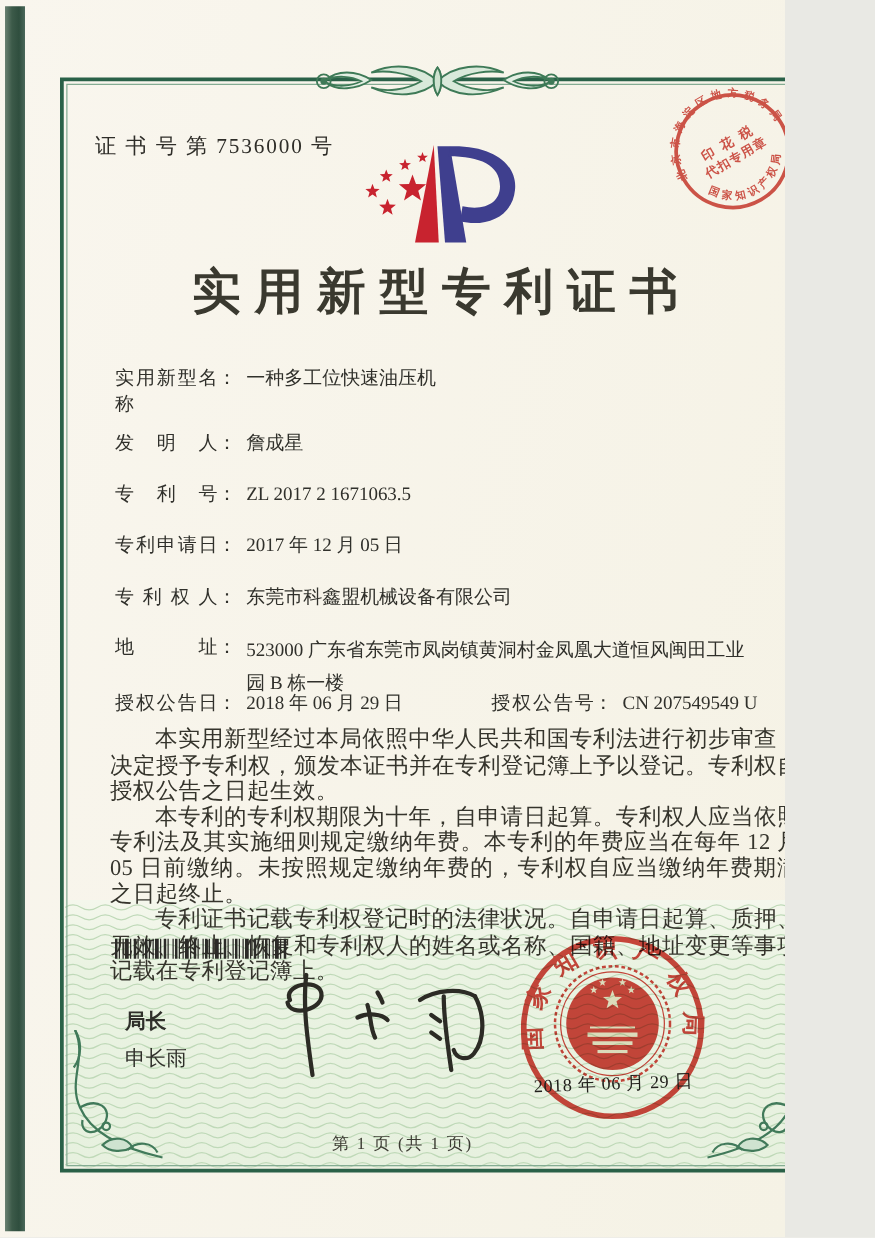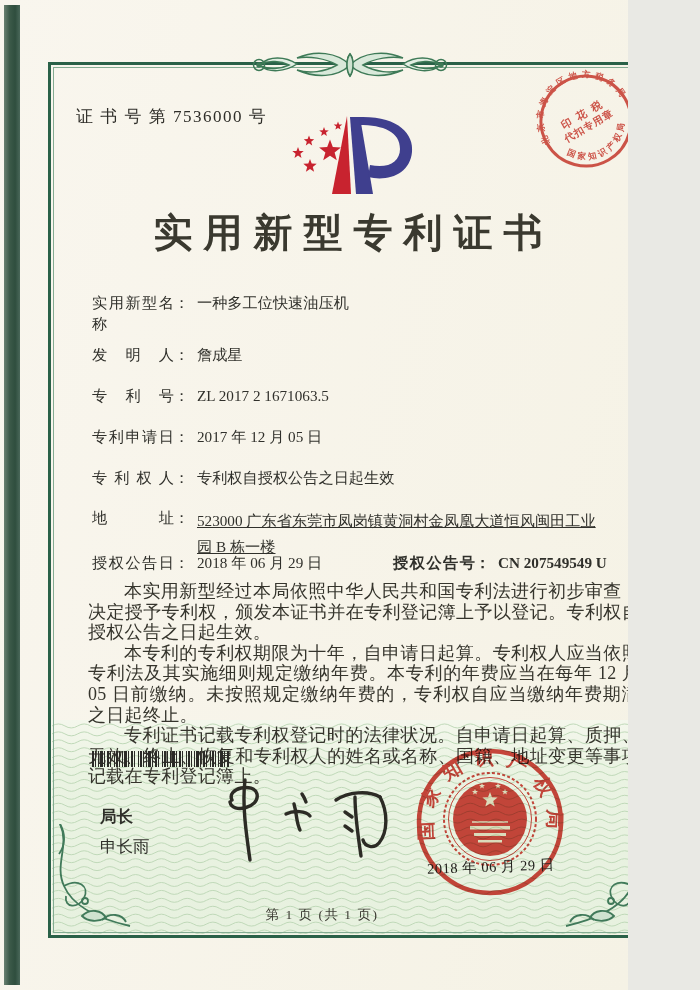--- a/index.html
+++ b/index.html
@@ -16,22 +16,22 @@
   .band{left:52px;top:720px;width:592px;height:214px;z-index:0;
         background:linear-gradient(180deg,#f4f7ec,#eaf3e2 25%,#e7f1df);}
   .band svg{display:block;width:100%;height:100%;}
   .cert-no{left:76px;top:105px;font-size:17px;letter-spacing:1.5px;color:#2e2d28;z-index:2;}
   .title{left:48px;width:600px;top:206px;text-align:center;font-size:39px;font-weight:600;
          letter-spacing:11px;text-indent:11px;color:#3a392f;z-index:2;}
   .field-row{left:92px;width:556px;font-size:15.2px;color:#30302b;z-index:2;line-height:1.35;}
   .flabel{display:inline-block;width:82px;text-align:justify;text-align-last:justify;vertical-align:top;}
   .fcolon{vertical-align:top;}
   .fvalue{margin-left:4px;vertical-align:top;}
-  .fvalue.wrap{display:inline-block;width:406px;line-height:1.7;text-decoration:underline;}
-  .pair2{position:absolute;left:301px;top:0;font-weight:bold;}
+  .fvalue.wrap{display:inline-block;width:406px;line-height:1.7;}
+  .pair2{position:absolute;left:301px;top:0;}
   .body-text{left:88px;top:581px;width:552px;font-size:18px;line-height:20.6px;
              color:#35342c;text-align:justify;z-index:2;letter-spacing:.3px;}
   .body-text p{margin:0;text-indent:2em;}
   #barcode{left:92px;top:751px;width:170px;height:16px;z-index:3;font-size:0;}
   #barcode i{display:inline-block;height:100%;background:#2b2a27;}
   .director-title{left:100px;top:806px;font-size:16.5px;color:#2f2f2a;z-index:3;font-weight:bold;}
   .director-name{left:100px;top:836px;font-size:16.5px;color:#2f2f2a;z-index:3;}
   #sig{left:198px;top:770px;width:205px;height:98px;z-index:3;}
   #seal{left:411px;top:743px;width:158px;height:158px;z-index:3;mix-blend-mode:multiply;opacity:.95;}
   .seal-date{left:427px;top:857px;width:160px;font-size:14.5px;letter-spacing:.5px;
@@ -147,21 +147,21 @@
   <div class="abs field-row" style="top:386px;">
     <span class="flabel">专利号</span><span class="fcolon">：</span>
     <span class="fvalue">ZL 2017 2 1671063.5</span>
   </div>
   <div class="abs field-row" style="top:427px;">
     <span class="flabel">专利申请日</span><span class="fcolon">：</span>
     <span class="fvalue">2017 年 12 月 05 日</span>
   </div>
   <div class="abs field-row" style="top:468px;">
     <span class="flabel">专利权人</span><span class="fcolon">：</span>
-    <span class="fvalue">专利权自授权公告之日起生效</span>
+    <span class="fvalue">东莞市科鑫盟机械设备有限公司</span>
   </div>
   <div class="abs field-row" style="top:508px;">
     <span class="flabel">地址</span><span class="fcolon">：</span>
     <span class="fvalue wrap">523000 广东省东莞市凤岗镇黄洞村金凤凰大道恒风闽田工业园 B 栋一楼</span>
   </div>
   <div class="abs field-row" style="top:553px;position:absolute;">
     <span>
       <span class="flabel">授权公告日</span><span class="fcolon">：</span>
       <span class="fvalue">2018 年 06 月 29 日</span>
     </span>

